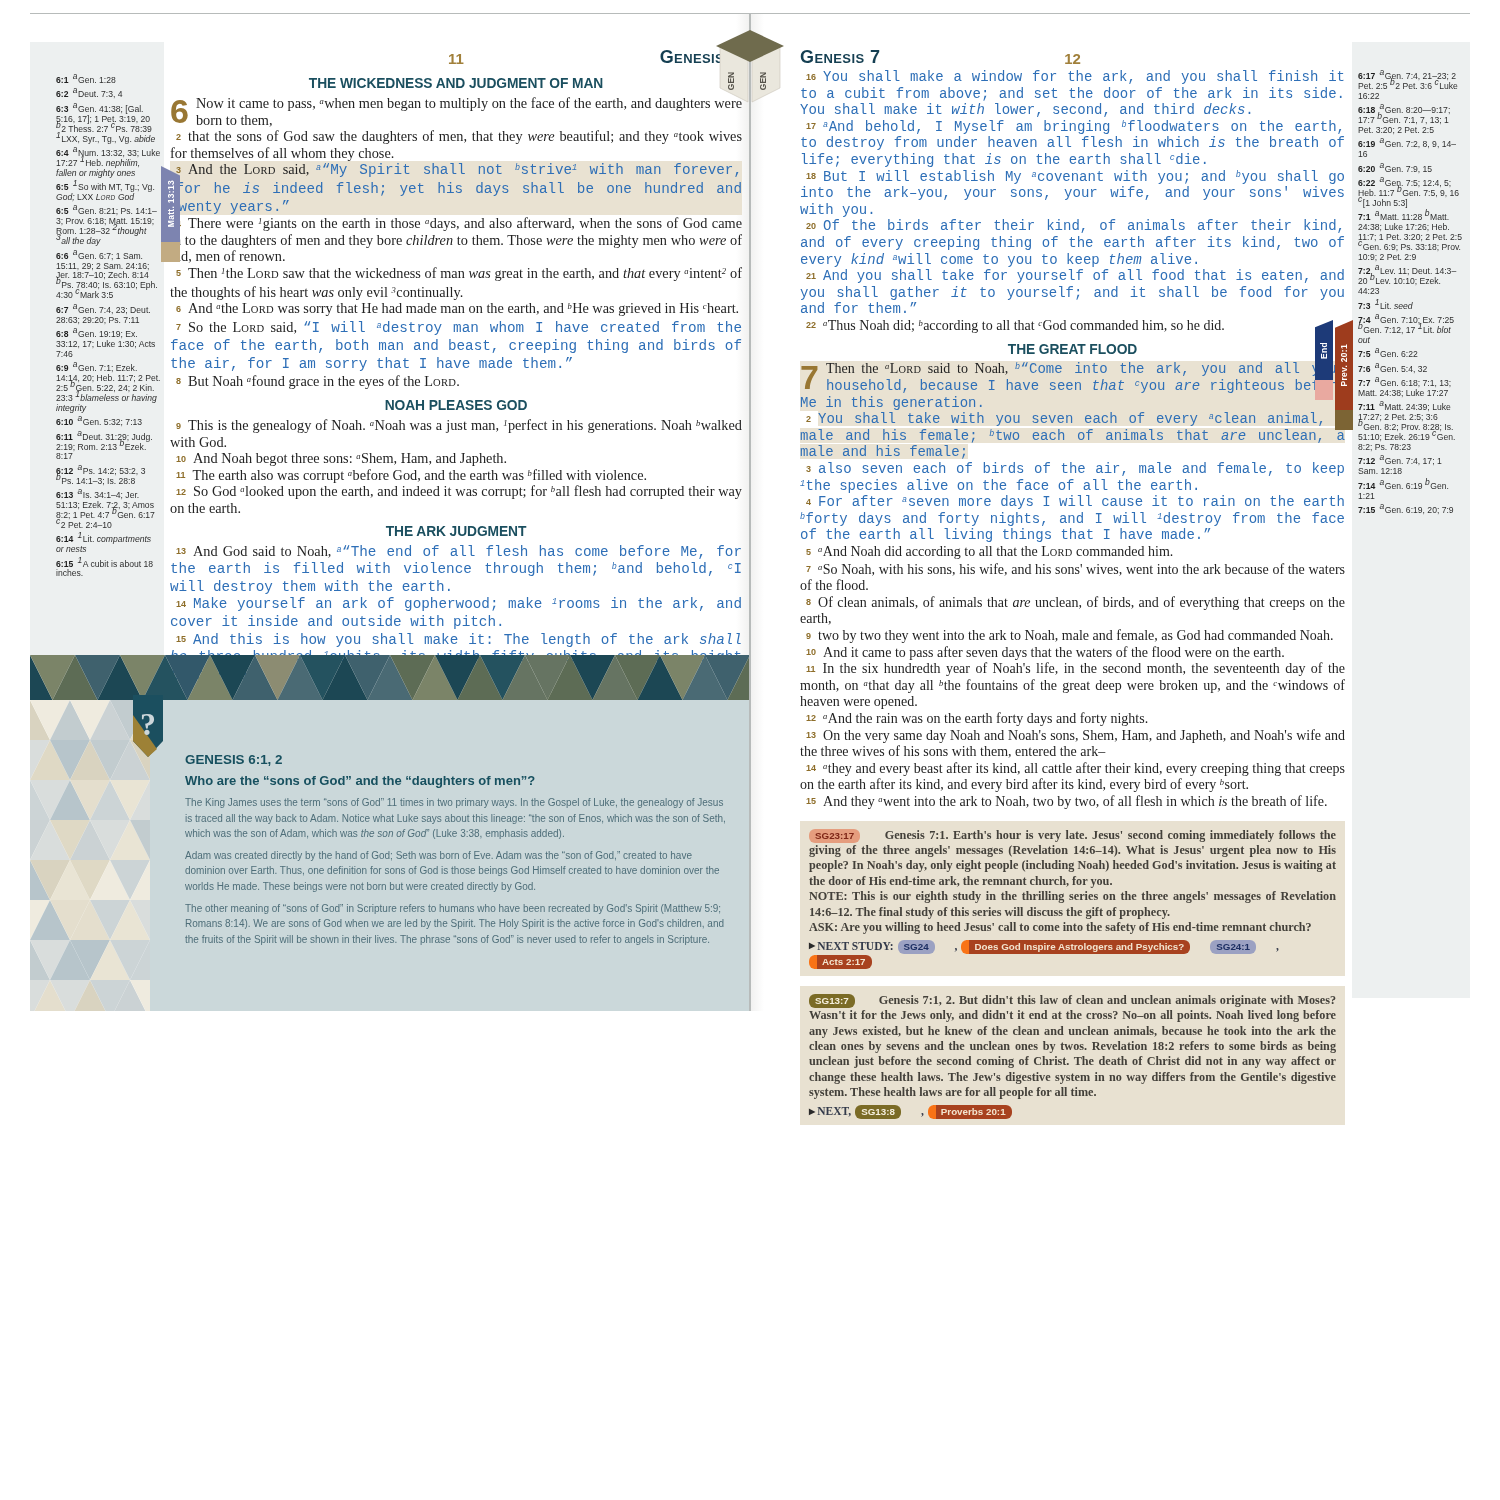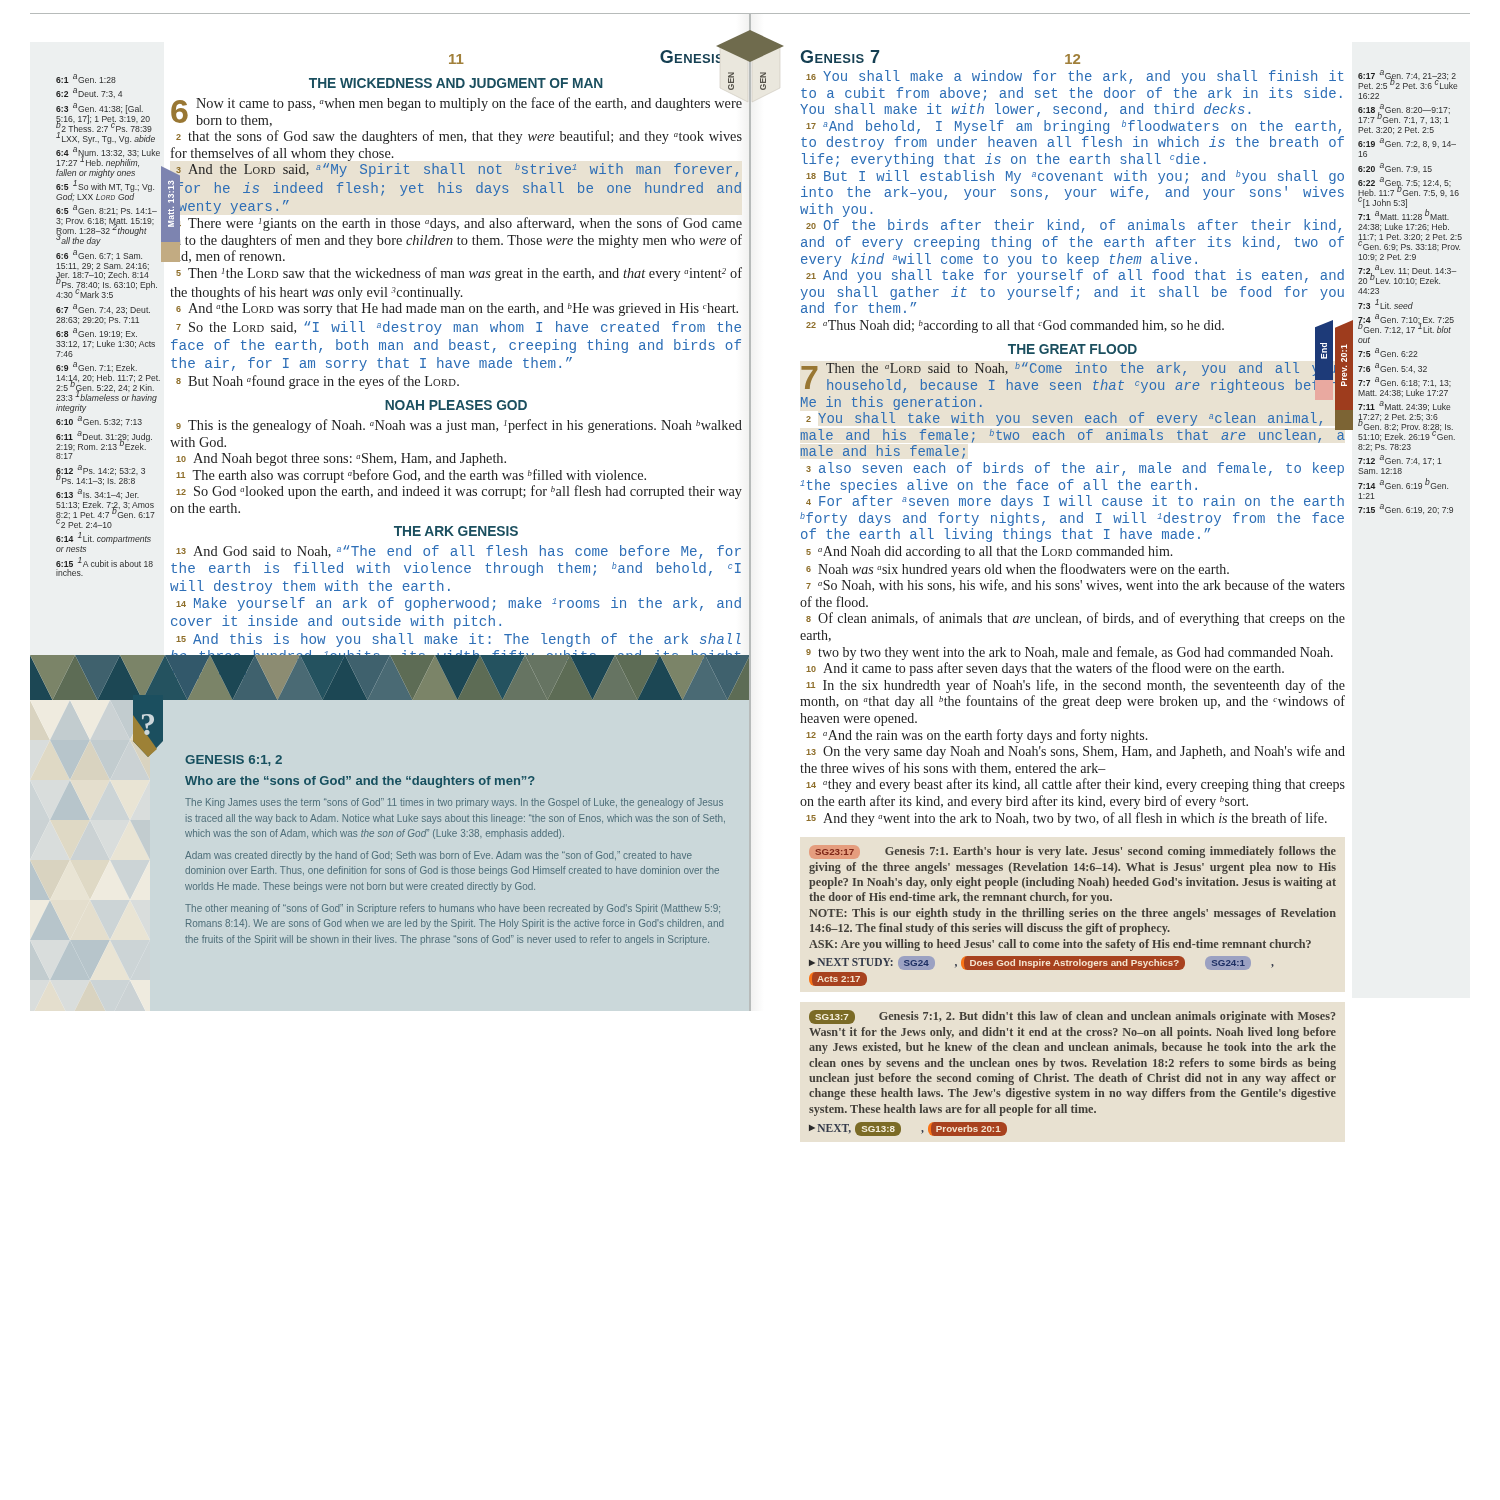--- a/index.html
+++ b/index.html
@@ -43,21 +43,21 @@
   #colR .note{margin-left:0;}
   .nfoot{margin-top:3px;text-align:left;}
   .arrow{color:#2a2a2a;font-size:8px;vertical-align:1.5px;margin-right:2px;}
   .ftxt{font:bold 11.5px "Liberation Serif",serif;color:#333a4a;margin-right:4px;}
   .chip{display:inline-block;font:bold 9.8px "Liberation Sans",sans-serif;padding:1px 6px 2px;margin-right:20px;white-space:nowrap;border-radius:6px;}
   .chip-tan{background:#c6ae74;color:#8a3222;}
   .chip-lavender{background:#9ba1c2;color:#1d2f63;}
   .chip-rust{background:#a8421f;color:#f3e4cf;}
   .chip-olive{background:#7b6b26;color:#f5efdd;}
   .chip-salmon{background:#e59d7e;color:#7e2617;}
-  .lead{border-left:3px solid #f97316;padding-left:5px;}
+  .lead{border-left:8px solid #f97316;padding-left:5px;}
   
   .vtab{position:absolute;display:flex;flex-direction:column;}
   .vtab .main{flex:1;display:flex;}
   .vtab .foot{height:20px;}
   .vlab{writing-mode:vertical-rl;transform:rotate(180deg);font:bold 8.5px "Liberation Sans",sans-serif;color:#fff;letter-spacing:.3px;margin:auto;white-space:nowrap;}
   #tabMatt{left:131px;top:152px;width:19px;height:96px;clip-path:polygon(0 0,100% 10%,100% 100%,0 100%);}
   #tabMatt .main{background:#7d84b0;}
   #tabMatt .foot{background:#c2ab82;}
   #tabEnd{left:565px;top:306px;width:18px;height:80px;clip-path:polygon(0 9%,100% 0,100% 100%,0 100%);}
   #tabEnd .main{background:#1d3a78;}
@@ -113,21 +113,21 @@
         <p class="verse"><span class="vn">4</span><span>There were <sup>1</sup>giants on the earth in those <sup>a</sup>days, and also afterward, when the sons of God came in to the daughters of men and they bore <i>children</i> to them. Those <i>were</i> the mighty men who <i>were</i> of old, men of renown.</span></p>
         <p class="verse"><span class="vn">5</span><span>Then <sup>1</sup>the L<span class="sc">ORD</span> saw that the wickedness of man <i>was</i> great in the earth, and <i>that</i> every <sup>a</sup>intent<sup>2</sup> of the thoughts of his heart <i>was</i> only evil <sup>3</sup>continually.</span></p>
         <p class="verse"><span class="vn">6</span><span>And <sup>a</sup>the L<span class="sc">ORD</span> was sorry that He had made man on the earth, and <sup>b</sup>He was grieved in His <sup>c</sup>heart.</span></p>
         <p class="verse"><span class="vn">7</span><span>So the L<span class="sc">ORD</span> said, <span class="q">“I will <sup>a</sup>destroy man whom I have created from the face of the earth, both man and beast, creeping thing and birds of the air, for I am sorry that I have made them.”</span></span></p>
         <p class="verse"><span class="vn">8</span><span>But Noah <sup>a</sup>found grace in the eyes of the L<span class="sc">ORD</span>.</span></p>
         <div class="sect">NOAH PLEASES GOD</div>
         <p class="verse"><span class="vn">9</span><span>This is the genealogy of Noah. <sup>a</sup>Noah was a just man, <sup>1</sup>perfect in his generations. Noah <sup>b</sup>walked with God.</span></p>
         <p class="verse"><span class="vn">10</span><span>And Noah begot three sons: <sup>a</sup>Shem, Ham, and Japheth.</span></p>
         <p class="verse"><span class="vn">11</span><span>The earth also was corrupt <sup>a</sup>before God, and the earth was <sup>b</sup>filled with violence.</span></p>
         <p class="verse"><span class="vn">12</span><span>So God <sup>a</sup>looked upon the earth, and indeed it was corrupt; for <sup>b</sup>all flesh had corrupted their way on the earth.</span></p>
-        <div class="sect">THE ARK GENESIS</div>
+        <div class="sect">THE ARK JUDGMENT</div>
         <p class="verse"><span class="vn">13</span><span>And God said to Noah, <span class="q"><sup>a</sup>“The end of all flesh has come before Me, for the earth is filled with violence through them; <sup>b</sup>and behold, <sup>c</sup>I will destroy them with the earth.</span></span></p>
         <p class="verse"><span class="vn">14</span><span><span class="q">Make yourself an ark of gopherwood; make <sup>1</sup>rooms in the ark, and cover it inside and outside with pitch.</span></span></p>
         <p class="verse"><span class="vn">15</span><span><span class="q">And this is how you shall make it: The length of the ark <i>shall be</i> three hundred <sup>1</sup>cubits, its width fifty cubits, and its height thirty cubits.</span></span></p>
         <div class="note"><span class="chip chip-tan">SG27:6</span><span class="ntext"> Genesis 6:3. What solemn warning does God give about the pleading of His Holy Spirit? God solemnly warns that the Holy Spirit does not indefinitely plead with a person to turn from sin and obey God.</span><div class="nfoot"><span class="arrow">▶</span><span class="ftxt">NEXT,</span><span class="chip chip-tan">SG27:7</span><span class="ftxt">,</span><span class="chip chip-lavender lead">Matthew 13:13</span></div></div>
       </div>
 
     <div class="vtab" id="tabMatt">
       <div class="main">
         <span class="vlab">Matt. 13:13</span>
       </div>
@@ -254,21 +254,20 @@
         <p class="verse"><span class="vn">18</span><span><span class="q">But I will establish My <sup>a</sup>covenant with you; and <sup>b</sup>you shall go into the ark–you, your sons, your wife, and your sons' wives with you.</span></span></p>
         <p class="verse"><span class="vn">20</span><span><span class="q">Of the birds after their kind, of animals after their kind, and of every creeping thing of the earth after its kind, two of every <i>kind</i> <sup>a</sup>will come to you to keep <i>them</i> alive.</span></span></p>
         <p class="verse"><span class="vn">21</span><span><span class="q">And you shall take for yourself of all food that is eaten, and you shall gather <i>it</i> to yourself; and it shall be food for you and for them.”</span></span></p>
         <p class="verse"><span class="vn">22</span><span><sup>a</sup>Thus Noah did; <sup>b</sup>according to all that <sup>c</sup>God commanded him, so he did.</span></p>
         <div class="sect">THE GREAT FLOOD</div>
         <p class="verse hlb"><span class="drop">7</span><span>Then the <sup>a</sup>L<span class="sc">ORD</span> said to Noah, <span class="q"><sup>b</sup>“Come into the ark, you and all your household, because I have seen <i>that</i> <sup>c</sup>you <i>are</i> righteous before Me in this generation.</span></span></p>
         <p class="verse"><span class="vn">2</span><span class="hli"><span class="q">You shall take with you seven each of every <sup>a</sup>clean animal, a male and his female; <sup>b</sup>two each of animals that <i>are</i> unclean, a male and his female;</span></span></p>
         <p class="verse"><span class="vn">3</span><span><span class="q">also seven each of birds of the air, male and female, to keep <sup>1</sup>the species alive on the face of all the earth.</span></span></p>
         <p class="verse"><span class="vn">4</span><span><span class="q">For after <sup>a</sup>seven more days I will cause it to rain on the earth <sup>b</sup>forty days and forty nights, and I will <sup>1</sup>destroy from the face of the earth all living things that I have made.”</span></span></p>
         <p class="verse"><span class="vn">5</span><span><sup>a</sup>And Noah did according to all that the L<span class="sc">ORD</span> commanded him.</span></p>
-        <p class="verse"><span class="vn">6</span><span>Noah <i>was</i> <sup>a</sup>six hundred years old when the floodwaters were on the earth.</span></p>
         <p class="verse"><span class="vn">7</span><span><sup>a</sup>So Noah, with his sons, his wife, and his sons' wives, went into the ark because of the waters of the flood.</span></p>
         <p class="verse"><span class="vn">8</span><span>Of clean animals, of animals that <i>are</i> unclean, of birds, and of everything that creeps on the earth,</span></p>
         <p class="verse"><span class="vn">9</span><span>two by two they went into the ark to Noah, male and female, as God had commanded Noah.</span></p>
         <p class="verse"><span class="vn">10</span><span>And it came to pass after seven days that the waters of the flood were on the earth.</span></p>
         <p class="verse"><span class="vn">11</span><span>In the six hundredth year of Noah's life, in the second month, the seventeenth day of the month, on <sup>a</sup>that day all <sup>b</sup>the fountains of the great deep were broken up, and the <sup>c</sup>windows of heaven were opened.</span></p>
         <p class="verse"><span class="vn">12</span><span><sup>a</sup>And the rain was on the earth forty days and forty nights.</span></p>
         <p class="verse"><span class="vn">13</span><span>On the very same day Noah and Noah's sons, Shem, Ham, and Japheth, and Noah's wife and the three wives of his sons with them, entered the ark–</span></p>
         <p class="verse"><span class="vn">14</span><span><sup>a</sup>they and every beast after its kind, all cattle after their kind, every creeping thing that creeps on the earth after its kind, and every bird after its kind, every bird of every <sup>b</sup>sort.</span></p>
         <p class="verse"><span class="vn">15</span><span>And they <sup>a</sup>went into the ark to Noah, two by two, of all flesh in which <i>is</i> the breath of life.</span></p>
         <div class="note"><span class="chip chip-salmon">SG23:17</span><span class="ntext"> Genesis 7:1. Earth's hour is very late. Jesus' second coming immediately follows the giving of the three angels' messages (Revelation 14:6–14). What is Jesus' urgent plea now to His people? In Noah's day, only eight people (including Noah) heeded God's invitation. Jesus is waiting at the door of His end-time ark, the remnant church, for you.<br>NOTE: This is our eighth study in the thrilling series on the three angels' messages of Revelation 14:6–12. The final study of this series will discuss the gift of prophecy.<br>ASK: Are you willing to heed Jesus' call to come into the safety of His end-time remnant church?</span><div class="nfoot"><span class="arrow">▶</span><span class="ftxt">NEXT STUDY:</span><span class="chip chip-lavender">SG24</span><span class="ftxt">,</span><span class="chip chip-rust lead">Does God Inspire Astrologers and Psychics?</span><span class="chip chip-lavender">SG24:1</span><span class="ftxt">,</span><span class="chip chip-rust lead">Acts 2:17</span></div></div>

